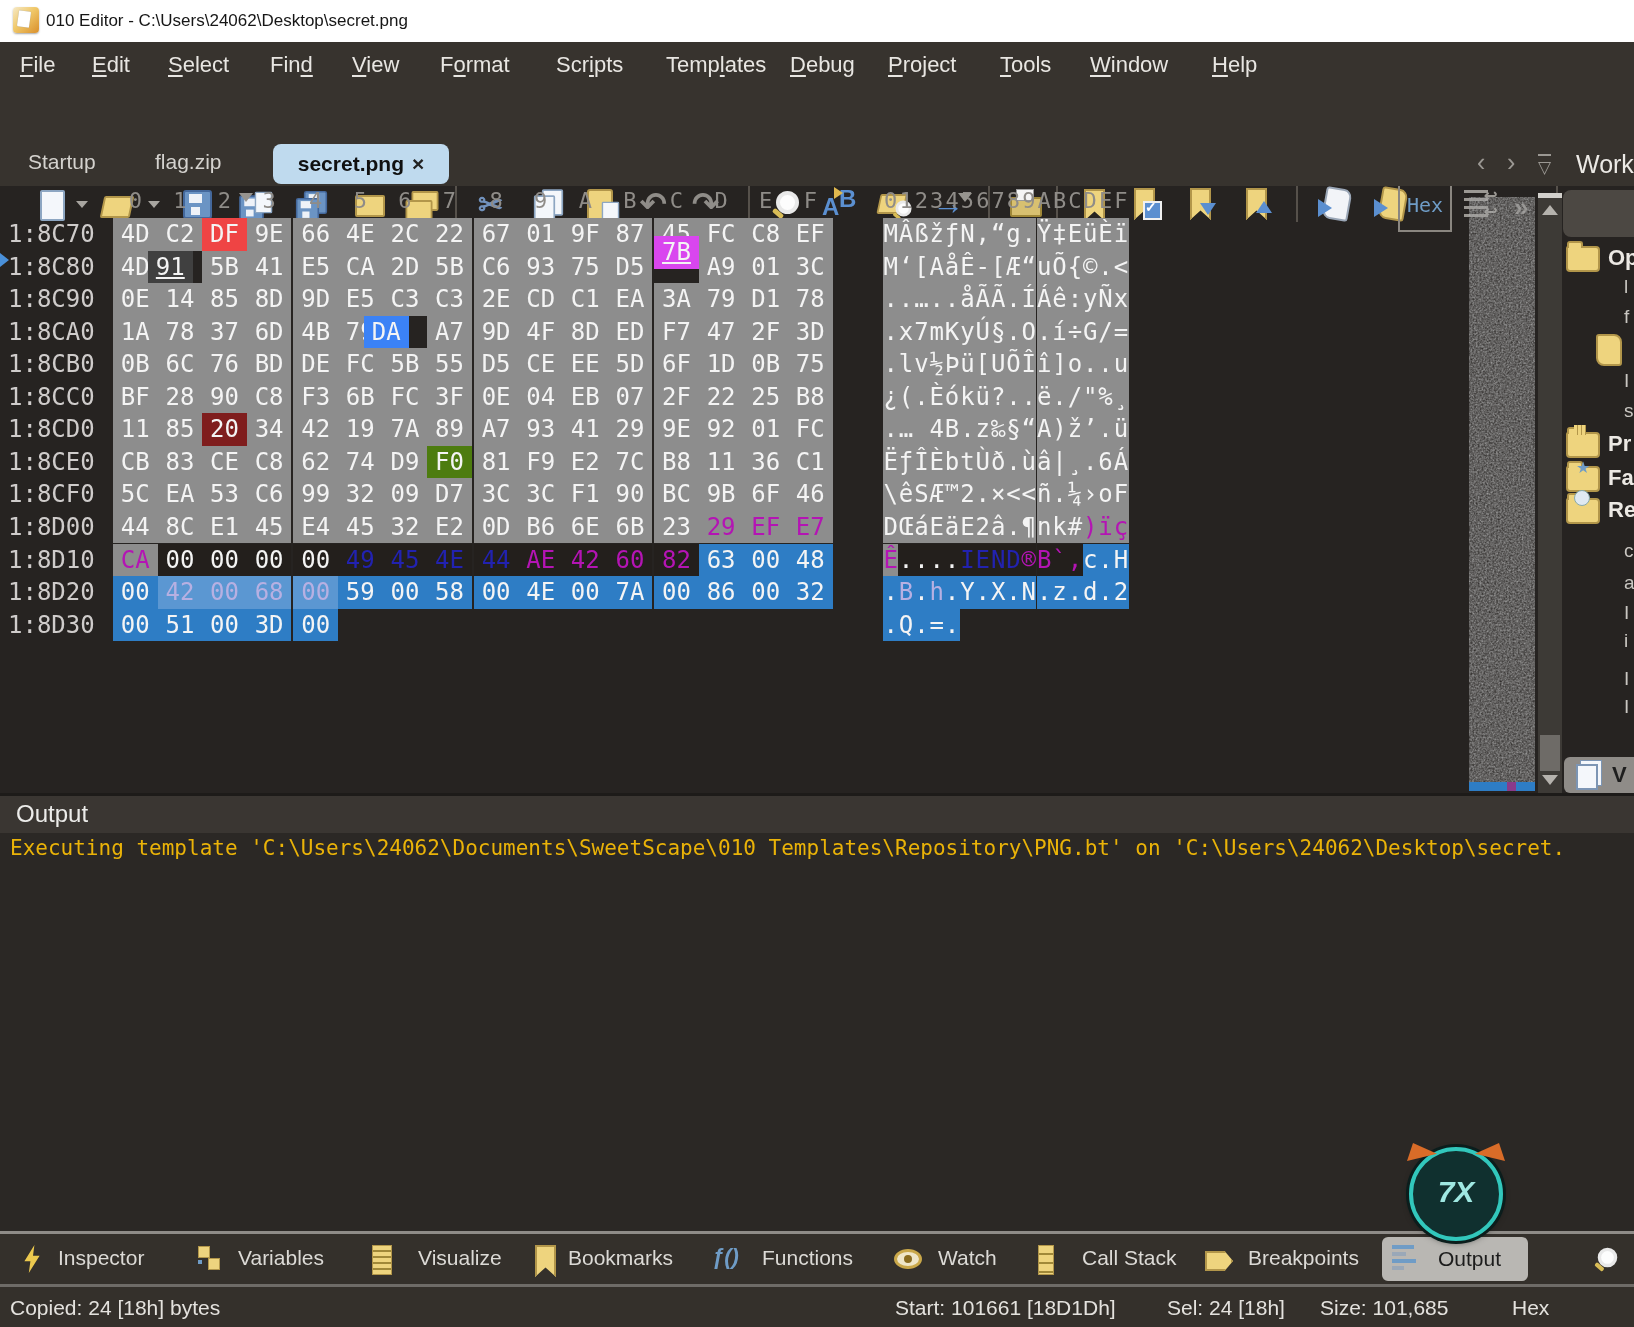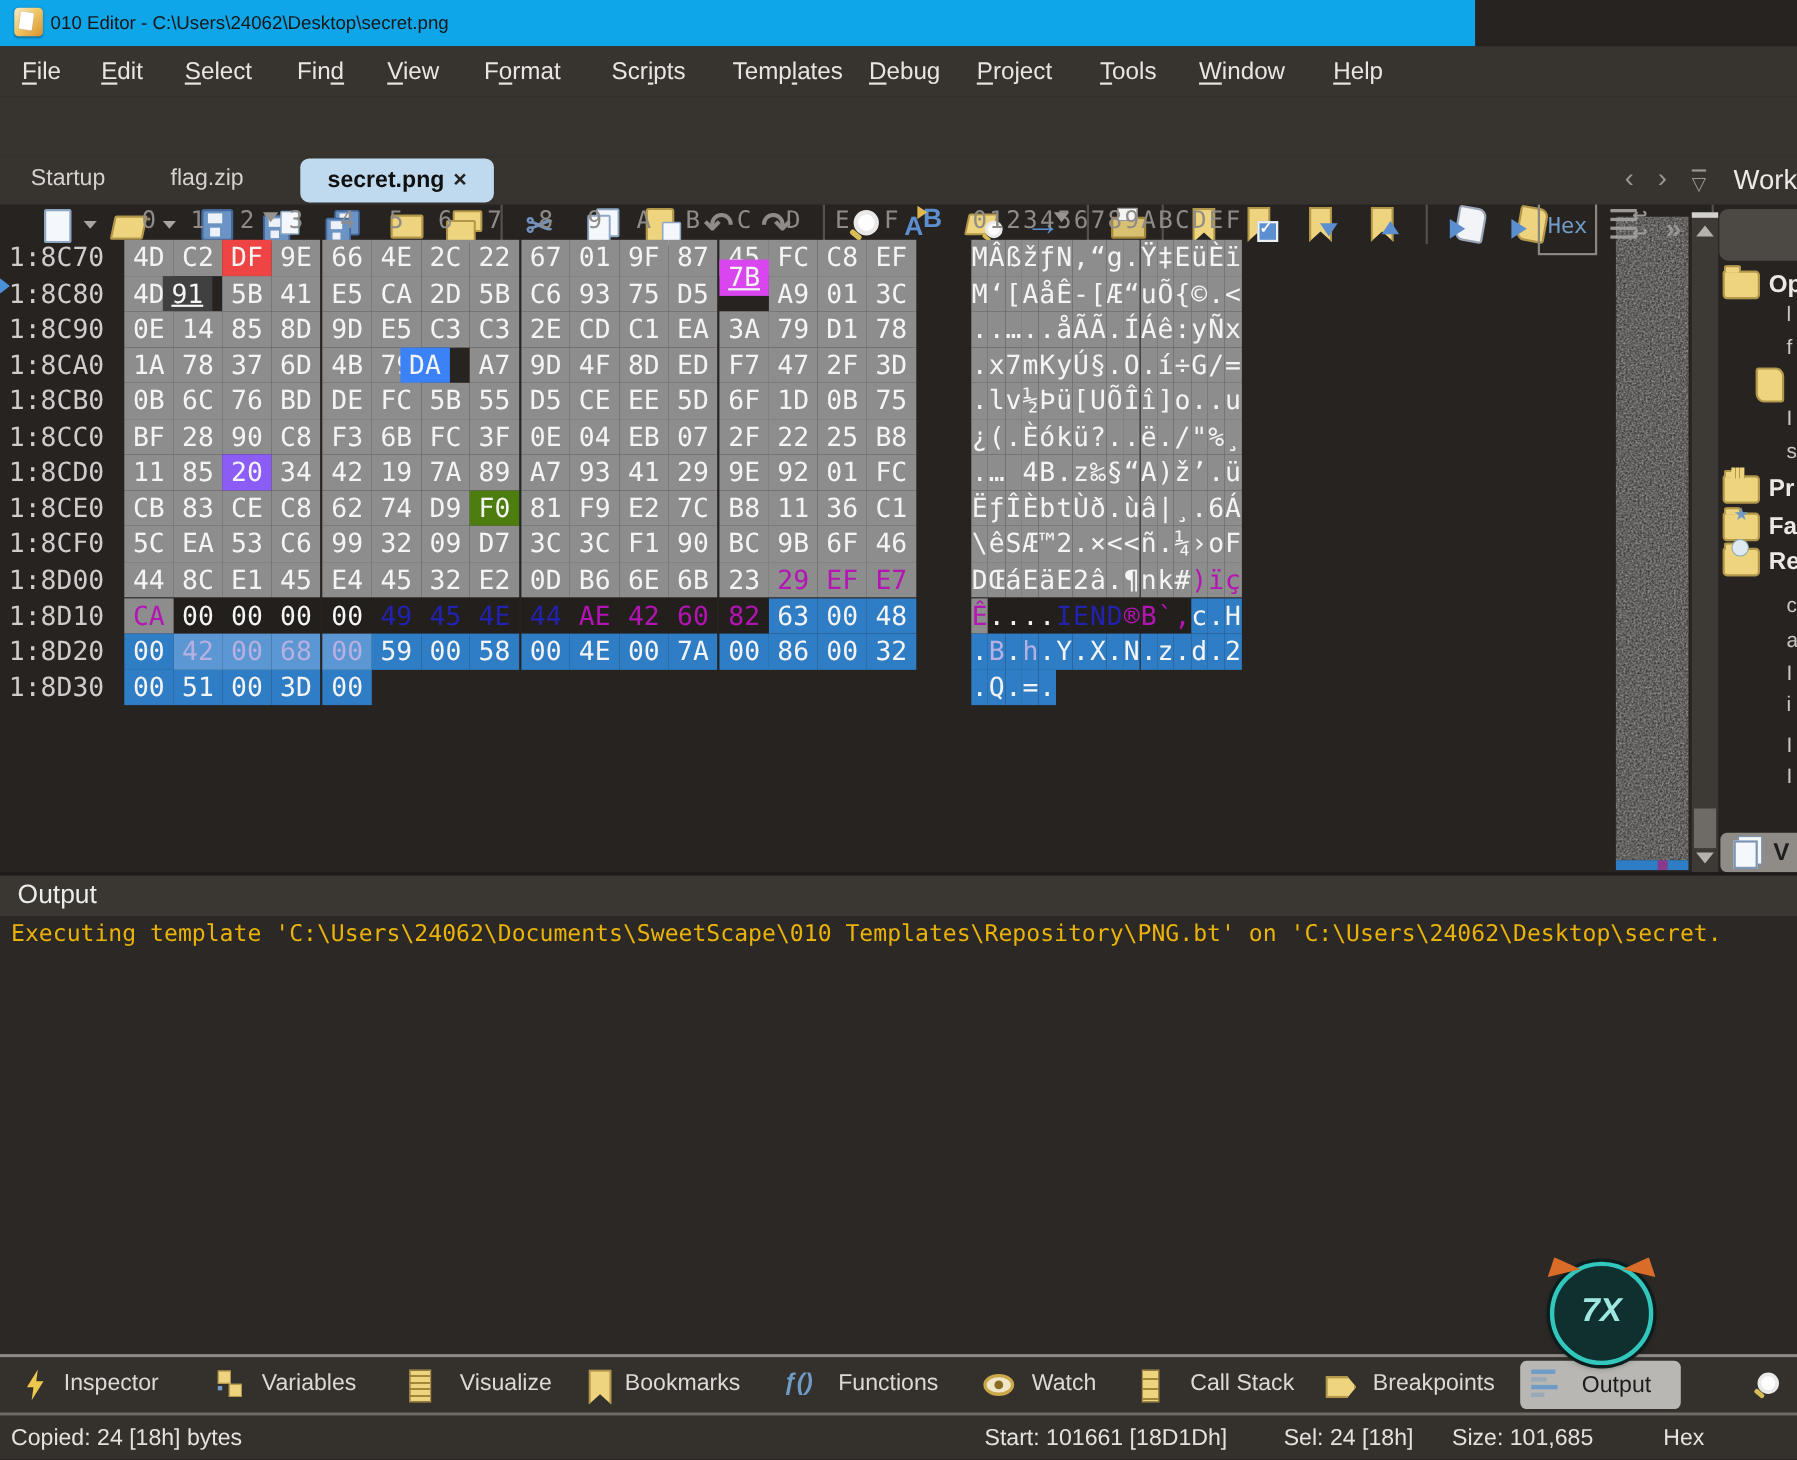--- a/index.html
+++ b/index.html
@@ -1,20 +1,20 @@
 <!DOCTYPE html>
 <html><head>
 <meta charset="utf-8">
 <style>
   html,body{margin:0;padding:0;background:#1a1a1a}
   #app{position:relative;width:1634px;height:1327px;overflow:hidden;background:#262321;
        font-family:"Liberation Sans",sans-serif;-webkit-font-smoothing:antialiased}
   .abs{position:absolute}
   
-  #titlebar{left:0;top:0;width:1341px;height:42px;background:#0ea5e9;color:#161616;font-size:17px}
+  #titlebar{left:0;top:0;width:1634px;height:42px;background:#ffffff;color:#161616;font-size:17px}
   #titlebar .ttl{position:absolute;left:46px;top:11px}
   #appicon{left:13px;top:7px;width:26px;height:26px;border-radius:4px;
            background:linear-gradient(135deg,#f5e9c8 0%,#f0c869 45%,#d98f2b 100%);box-shadow:0 1px 2px rgba(0,0,0,.35)}
   #appicon:before{content:"";position:absolute;left:5px;top:4px;width:12px;height:16px;background:#fff;border-radius:1px;transform:rotate(8deg);box-shadow:0 0 1px #999}
   
   #menubar,#toolbar,#tabbar{left:0;width:1634px;background:#37332e}
   #menubar{top:42px;height:46px}
   .menu-item{position:absolute;top:10px;color:#e8e6e2;font-size:22px;cursor:default}
   .menu-item u{text-decoration:underline;text-underline-offset:3px}
   #toolbar{top:88px;height:54px}
@@ -472,21 +472,21 @@
       <span class="acell" style="left: 1021.15px; top: 194.75px; width: 15.35px; color: rgb(244, 244, 244); background: rgb(141, 141, 141);">.</span>
       <span class="acell" style="left: 1036.5px; top: 194.75px; width: 15.35px; color: rgb(244, 244, 244); background: rgb(141, 141, 141);">ë</span>
       <span class="acell" style="left: 1051.85px; top: 194.75px; width: 15.35px; color: rgb(244, 244, 244); background: rgb(141, 141, 141);">.</span>
       <span class="acell" style="left: 1067.2px; top: 194.75px; width: 15.35px; color: rgb(244, 244, 244); background: rgb(141, 141, 141);">/</span>
       <span class="acell" style="left: 1082.55px; top: 194.75px; width: 15.35px; color: rgb(244, 244, 244); background: rgb(141, 141, 141);">"</span>
       <span class="acell" style="left: 1097.9px; top: 194.75px; width: 15.35px; color: rgb(244, 244, 244); background: rgb(141, 141, 141);">%</span>
       <span class="acell" style="left: 1113.25px; top: 194.75px; width: 15.35px; color: rgb(244, 244, 244); background: rgb(141, 141, 141);">¸</span>
       <span class="addr" style="left: 8px; top: 227.3px; width: 100px; color: rgb(207, 204, 203);">1:8CD0</span>
       <span class="hcell" style="left: 113px; top: 227.3px; width: 44.6px; color: rgb(244, 244, 244); background: rgb(141, 141, 141);">11</span>
       <span class="hcell" style="left: 157.6px; top: 227.3px; width: 44.6px; color: rgb(244, 244, 244); background: rgb(141, 141, 141);">85</span>
-      <span class="hcell" style="left: 202.2px; top: 227.3px; width: 44.6px; color: rgb(244, 244, 244); background: #8b5cf6;">20</span>
+      <span class="hcell" style="left: 202.2px; top: 227.3px; width: 44.6px; color: rgb(244, 244, 244); background: #7f1d1d;">20</span>
       <span class="hcell" style="left: 246.8px; top: 227.3px; width: 44.6px; color: rgb(244, 244, 244); background: rgb(141, 141, 141);">34</span>
       <span class="hcell" style="left: 293.4px; top: 227.3px; width: 44.6px; color: rgb(244, 244, 244); background: rgb(141, 141, 141);">42</span>
       <span class="hcell" style="left: 338px; top: 227.3px; width: 44.6px; color: rgb(244, 244, 244); background: rgb(141, 141, 141);">19</span>
       <span class="hcell" style="left: 382.6px; top: 227.3px; width: 44.6px; color: rgb(244, 244, 244); background: rgb(141, 141, 141);">7A</span>
       <span class="hcell" style="left: 427.2px; top: 227.3px; width: 44.6px; color: rgb(244, 244, 244); background: rgb(141, 141, 141);">89</span>
       <span class="hcell" style="left: 473.8px; top: 227.3px; width: 44.6px; color: rgb(244, 244, 244); background: rgb(141, 141, 141);">A7</span>
       <span class="hcell" style="left: 518.4px; top: 227.3px; width: 44.6px; color: rgb(244, 244, 244); background: rgb(141, 141, 141);">93</span>
       <span class="hcell" style="left: 563px; top: 227.3px; width: 44.6px; color: rgb(244, 244, 244); background: rgb(141, 141, 141);">41</span>
       <span class="hcell" style="left: 607.6px; top: 227.3px; width: 44.6px; color: rgb(244, 244, 244); background: rgb(141, 141, 141);">29</span>
       <span class="hcell" style="left: 654.2px; top: 227.3px; width: 44.6px; color: rgb(244, 244, 244); background: rgb(141, 141, 141);">9E</span>

